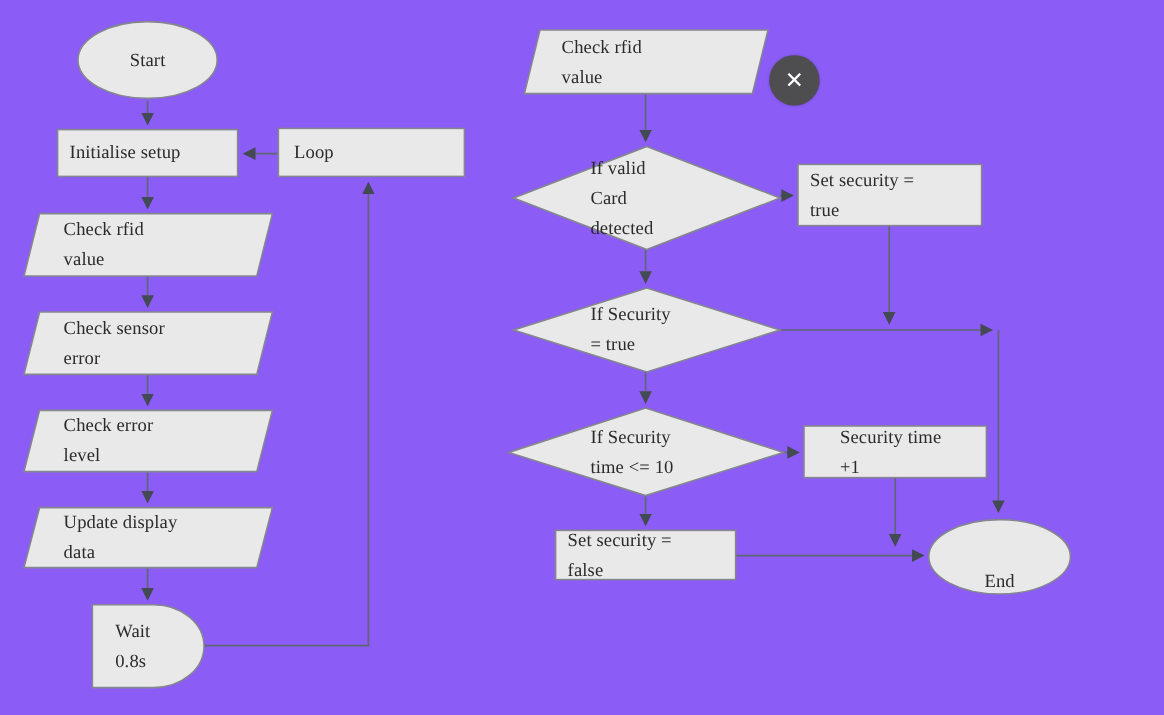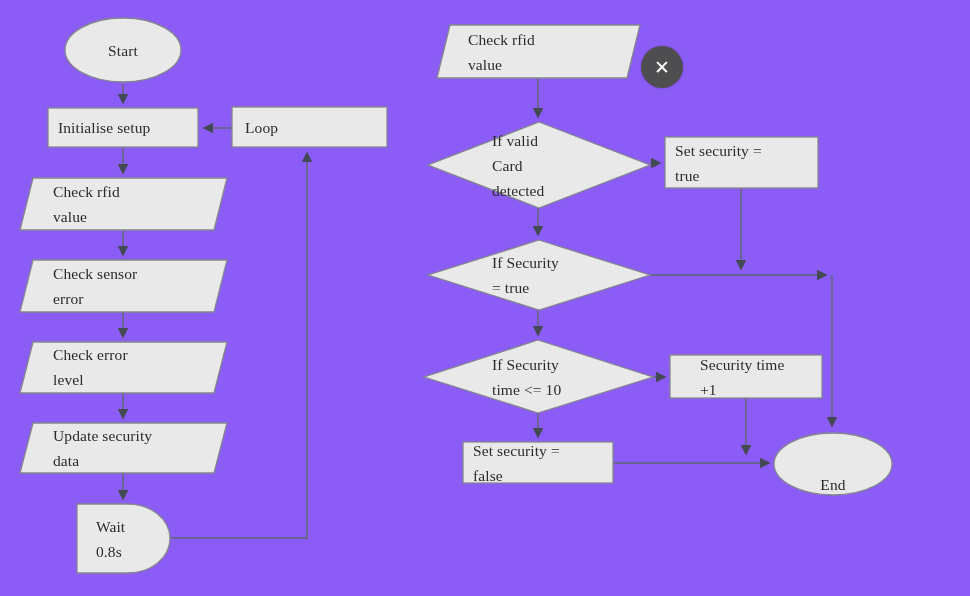--- a/index.html
+++ b/index.html
@@ -81,21 +81,21 @@
 
   <div class="lbl center" style="left:64px;top:18px;width:118px;height:64px;">Start</div>
   <div class="lbl" style="left:232px;top:107px;width:142px;height:40px;padding-left:13px;">Loop</div>
   <div class="lbl" style="left:48px;top:108px;width:140px;height:39px;padding-left:10px;">Initialise setup</div>
   <div class="lbl" style="left:20px;top:178px;width:174px;height:52px;padding-left:33px;">Check rfid
 value</div>
   <div class="lbl" style="left:20px;top:260px;width:174px;height:52px;padding-left:33px;">Check sensor
 error</div>
   <div class="lbl" style="left:20px;top:342px;width:174px;height:50px;padding-left:33px;">Check error
 level</div>
-  <div class="lbl" style="left:20px;top:423px;width:174px;height:50px;padding-left:33px;">Update security
+  <div class="lbl" style="left:20px;top:423px;width:174px;height:50px;padding-left:33px;">Update display
 data</div>
   <div class="lbl" style="left:77px;top:504px;width:81px;height:69px;padding-left:19px;">Wait
 0.8s</div>
 
   <div class="lbl" style="left:437px;top:25px;width:172px;height:53px;padding-left:31px;">Check rfid
 value</div>
   <div class="lbl" style="left:428px;top:122px;width:158px;height:86px;padding-left:64px;">If valid
 Card
 detected</div>
   <div class="lbl" style="left:665px;top:137px;width:143px;height:51px;padding-left:10px;">Set security =

